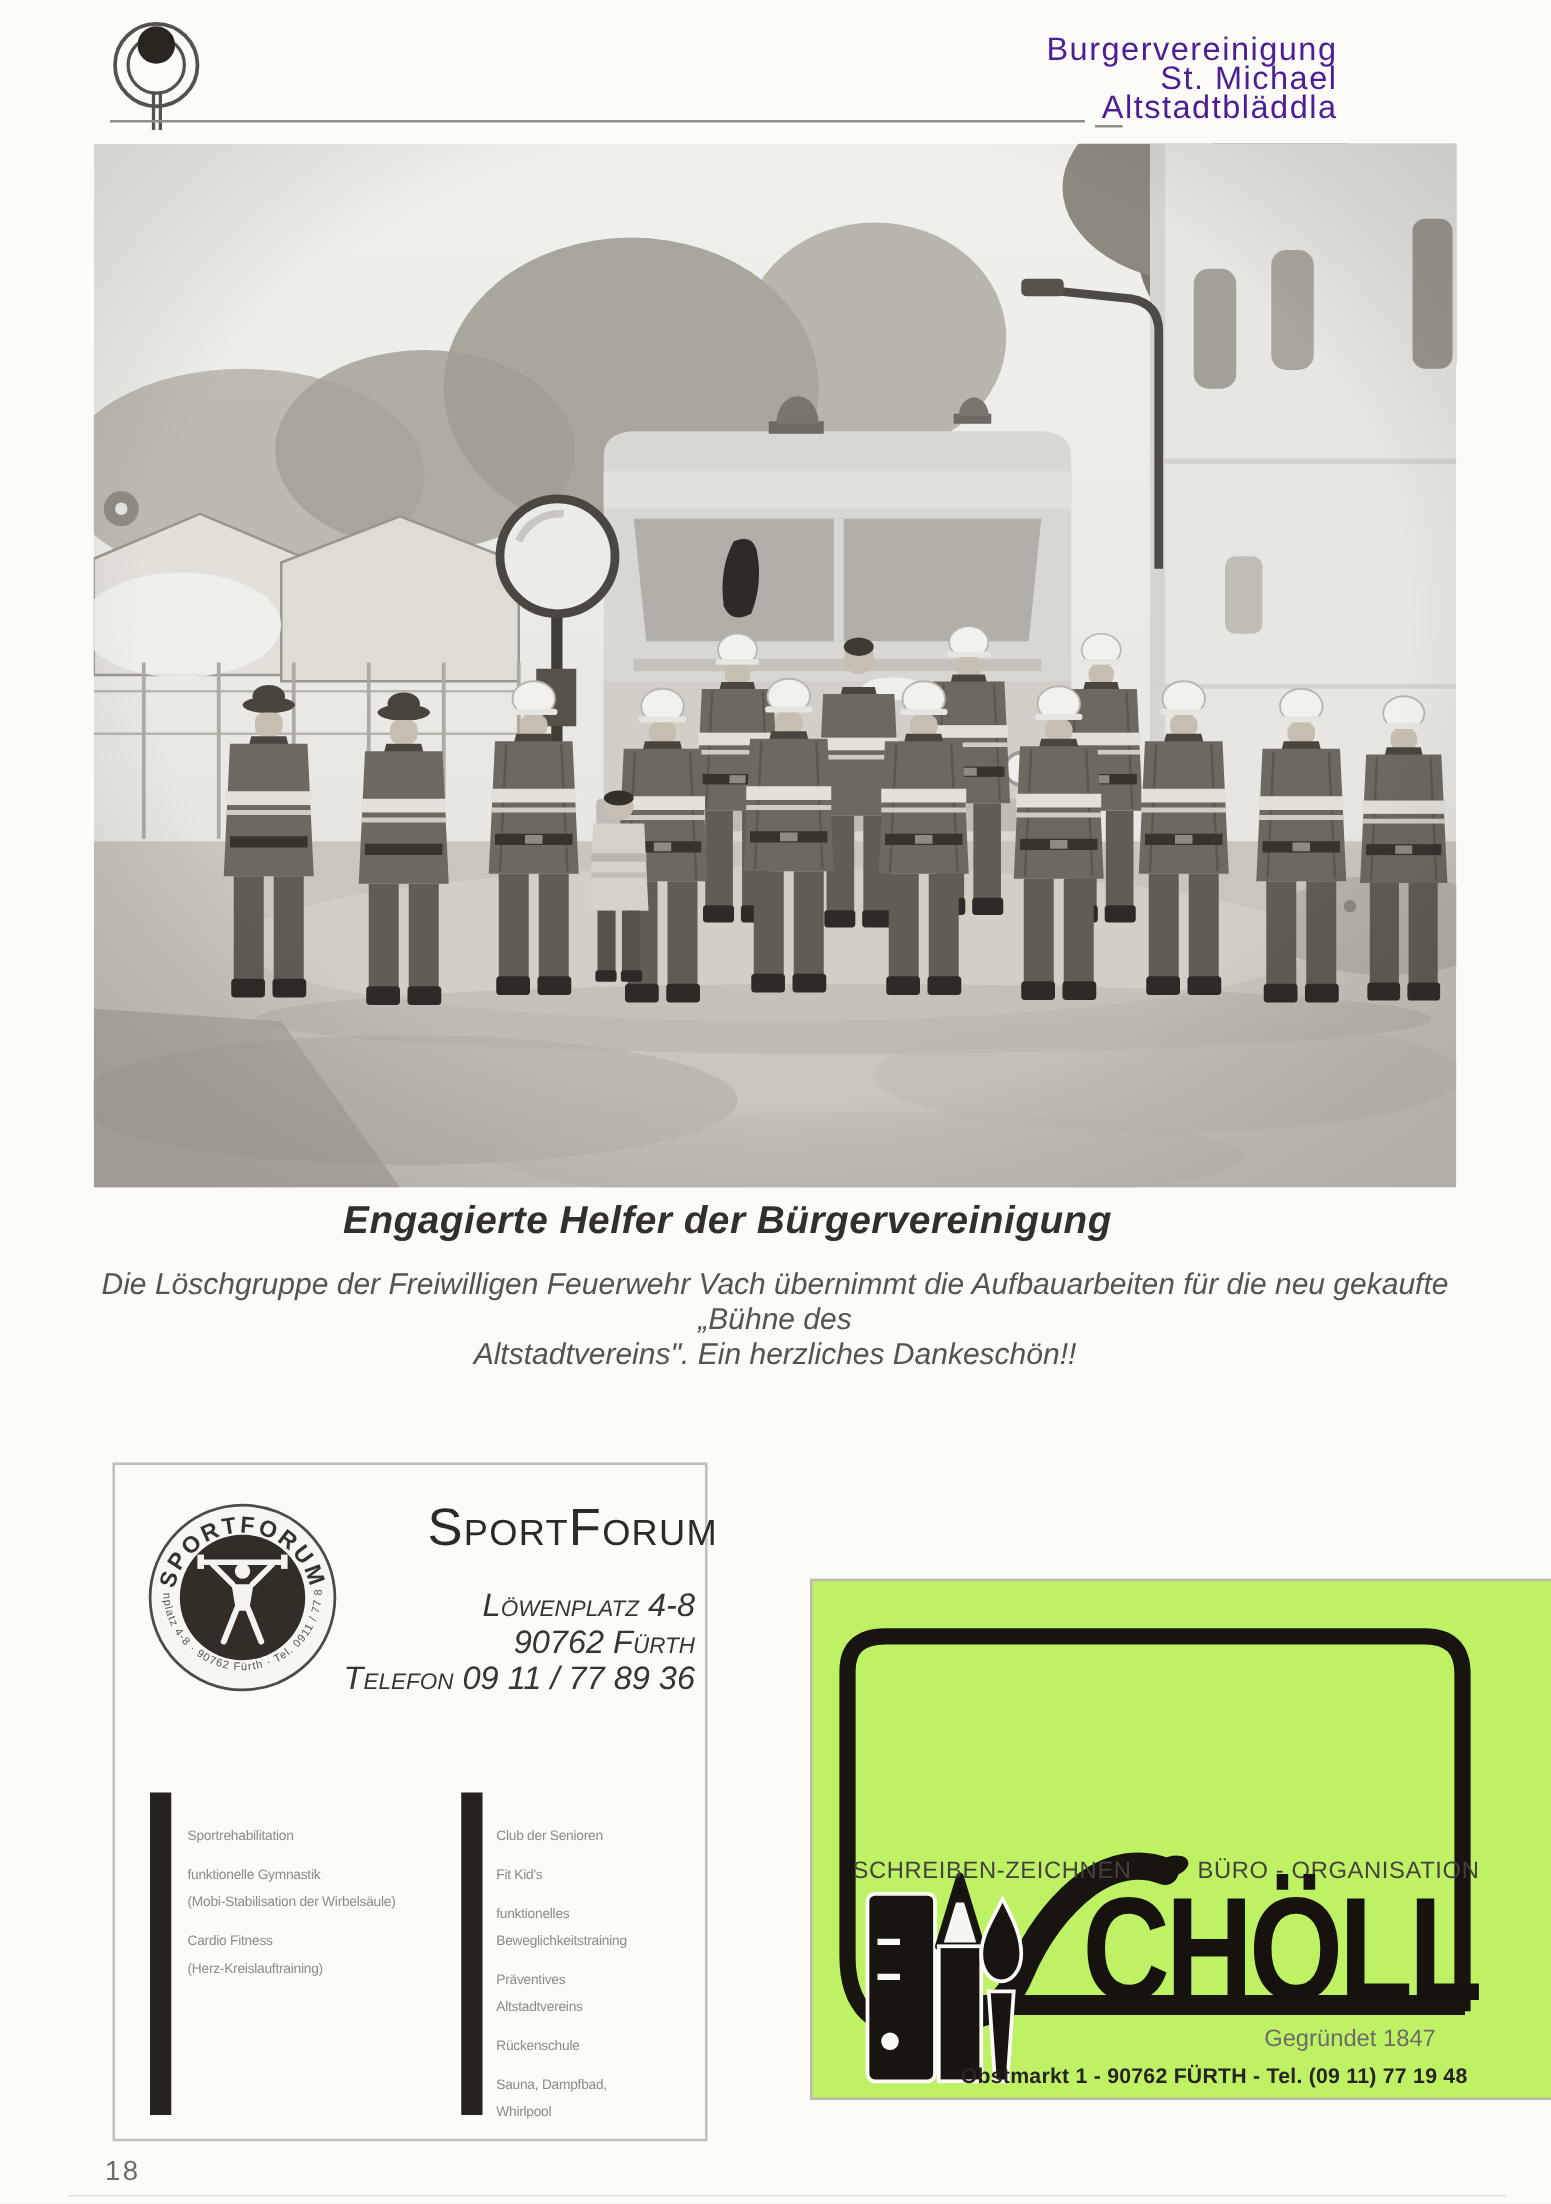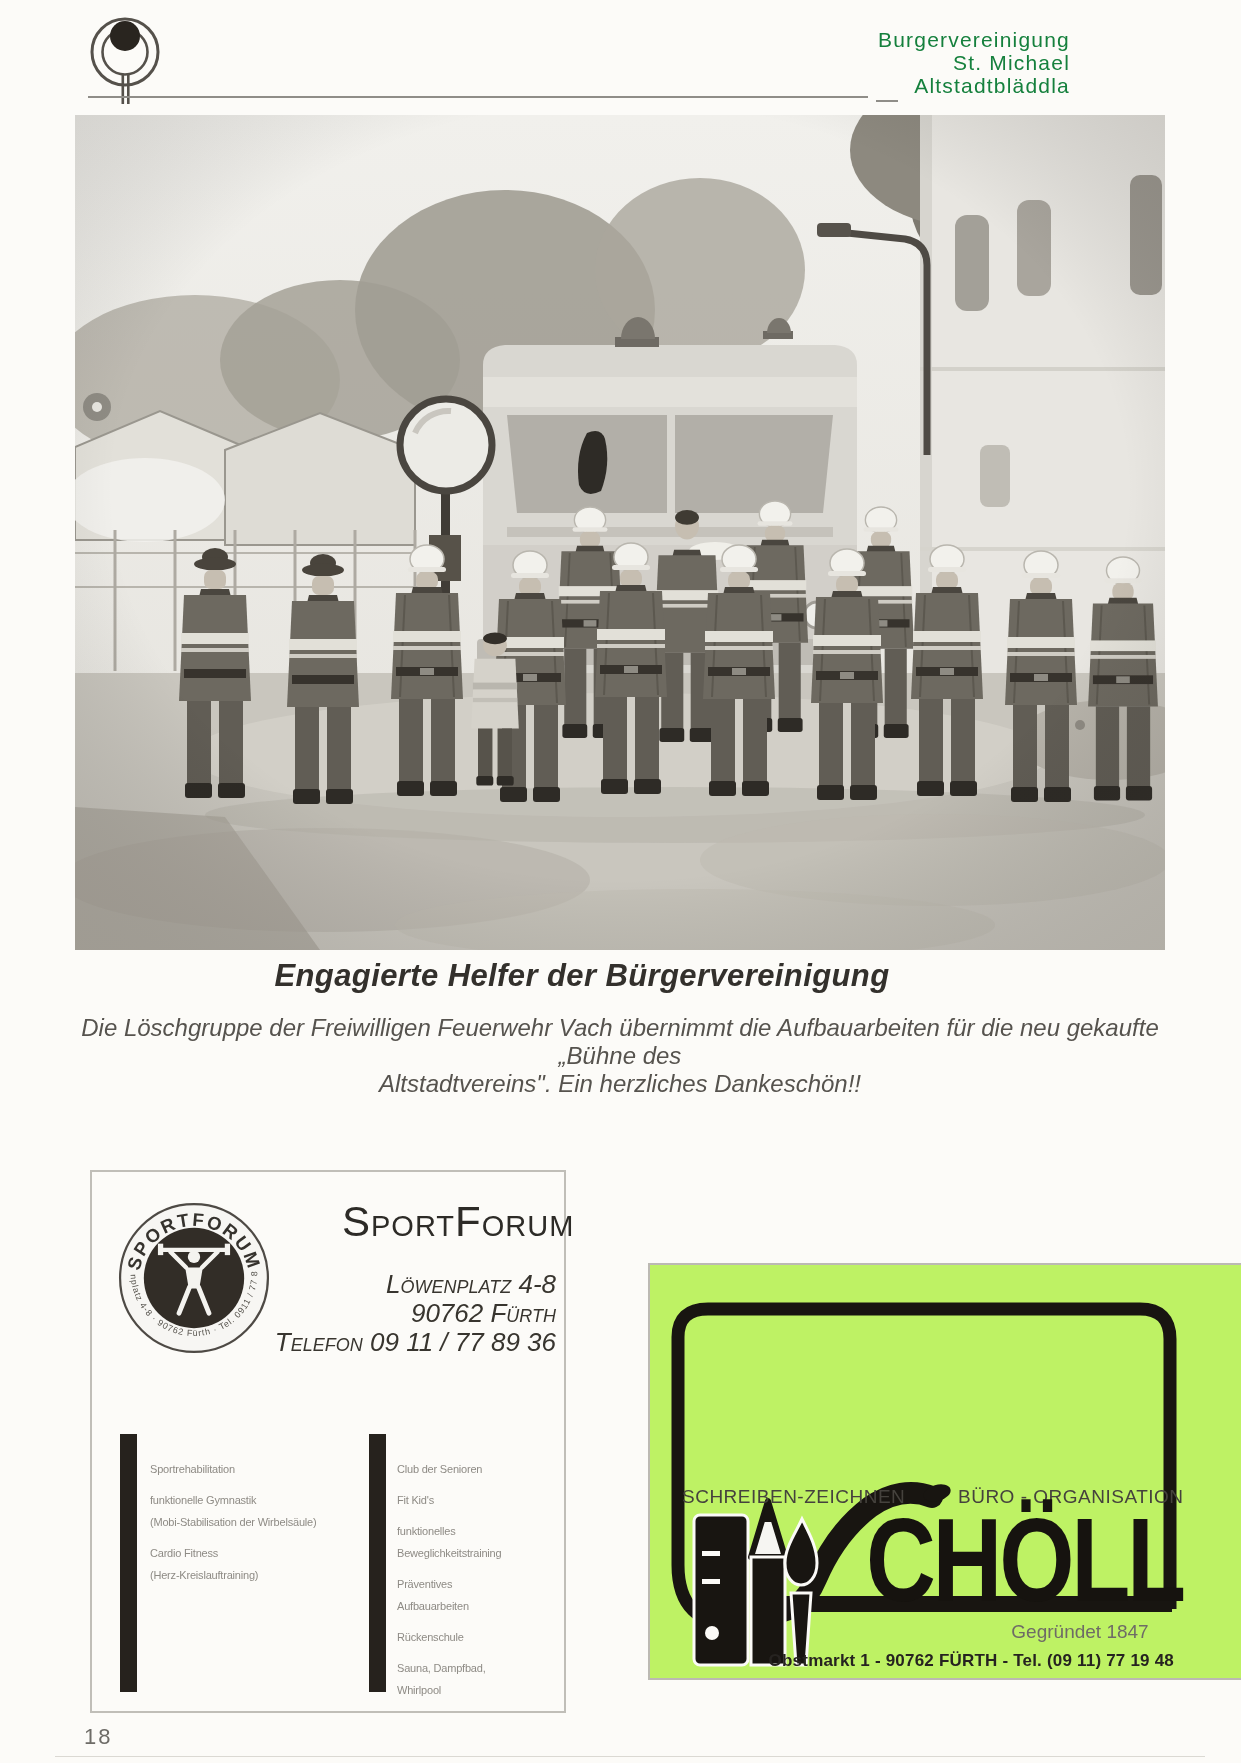--- a/index.html
+++ b/index.html
@@ -1,22 +1,22 @@
 <!DOCTYPE html>
 <html><head>
 <meta charset="utf-8">
 <style>
   html,body{margin:0;padding:0;background:#e9e7e2;}
   .page{position:relative;width:1241px;height:1763px;background:#fcfbf8;
         font-family:"Liberation Sans",sans-serif;overflow:hidden;margin:0 auto;}
   .abs{position:absolute;}
 
   
-  .hdr-org{top:28px;right:171px;width:320px;text-align:right;font-size:21px;
-           line-height:23px;letter-spacing:1.2px;color:#15803d;}
+  .hdr-org{top:28px;right:171px;width:320px;text-align:right;font-size:26px;
+           line-height:23px;letter-spacing:1.2px;color:#4c1d95;}
   .hdr-rule{left:88px;top:96px;width:780px;height:2px;background:#8f8d88;}
   .hdr-rule-dash{left:876px;top:100px;width:22px;height:2px;background:#8f8d88;}
 
   
   .photo{left:75px;top:115px;width:1090px;height:835px;}
 
   
   .cap-title{left:0;top:958px;width:1164px;text-align:center;font-size:31px;
              font-weight:bold;font-style:italic;color:#33302c;letter-spacing:.4px;}
   .cap-body{left:70px;top:1014px;width:1100px;text-align:center;font-size:24px;
@@ -288,21 +288,21 @@
       <p class="sf-item">
         <span>Fit Kid's</span>
         <span></span>
         </p>
       <p class="sf-item">
         <span>funktionelles</span>
         <span>Beweglichkeitstraining</span>
         </p>
       <p class="sf-item">
         <span>Präventives</span>
-        <span>Aufbauarbeiten</span>
+        <span>Altstadtvereins</span>
         </p>
       <p class="sf-item">
         <span>Rückenschule</span>
         <span></span>
         </p>
       <p class="sf-item">
         <span>Sauna, Dampfbad,</span>
         <span>Whirlpool</span>
         </p>
     </div>

